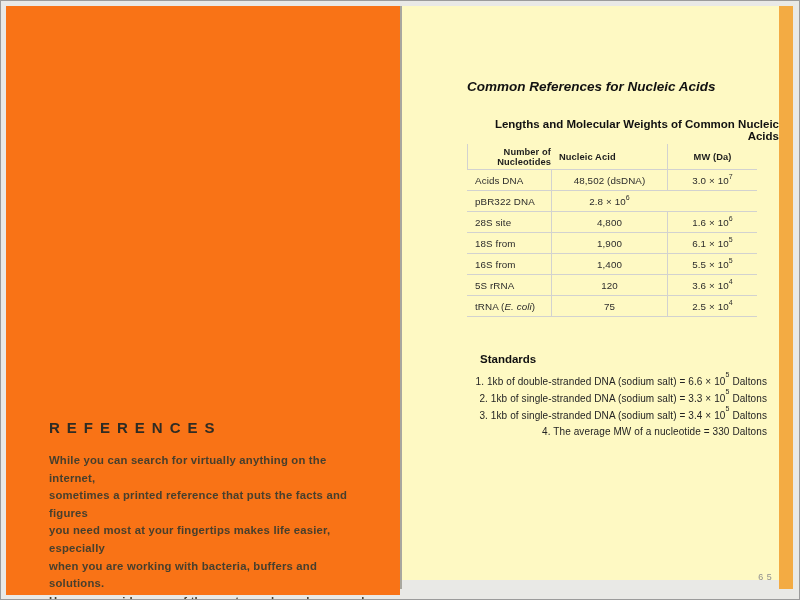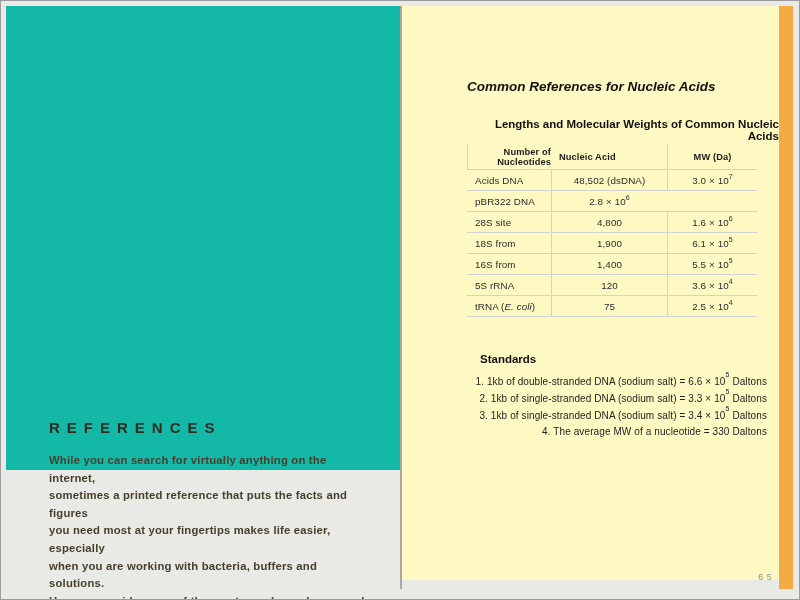--- a/index.html
+++ b/index.html
@@ -11,22 +11,22 @@
     width: 800px; height: 600px;
     background: #e9e9e6;
     border: 1px solid #9b9b9b;
     overflow: hidden;
   }
 
   
   .left-page {
     position: absolute;
     left: 5px; top: 5px;
-    width: 394px; height: 464px;
-    background: #14b8a6;
+    width: 394px; height: 589px;
+    background: #f97316;
   }
   .ref-title {
     position: absolute;
     left: 43px; top: 413px;
     font-size: 15px;
     font-weight: bold;
     letter-spacing: 7px;
     color: #2f2c24;
   }
   .ref-para {

